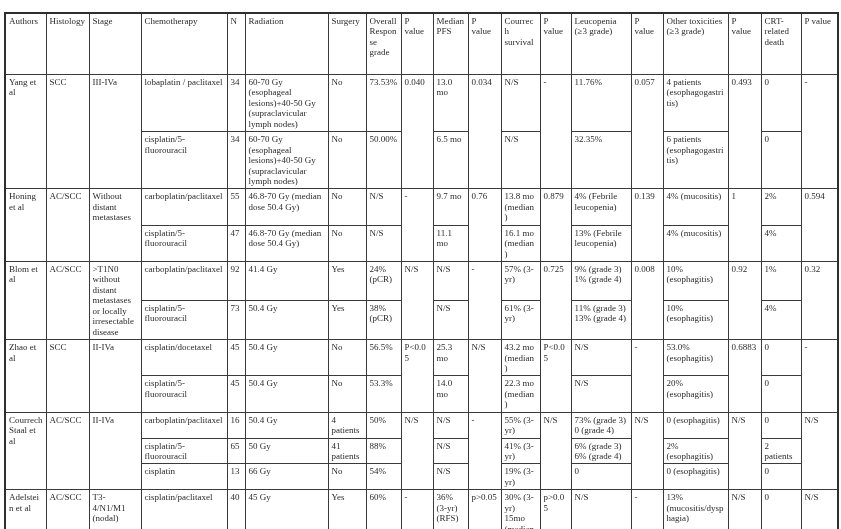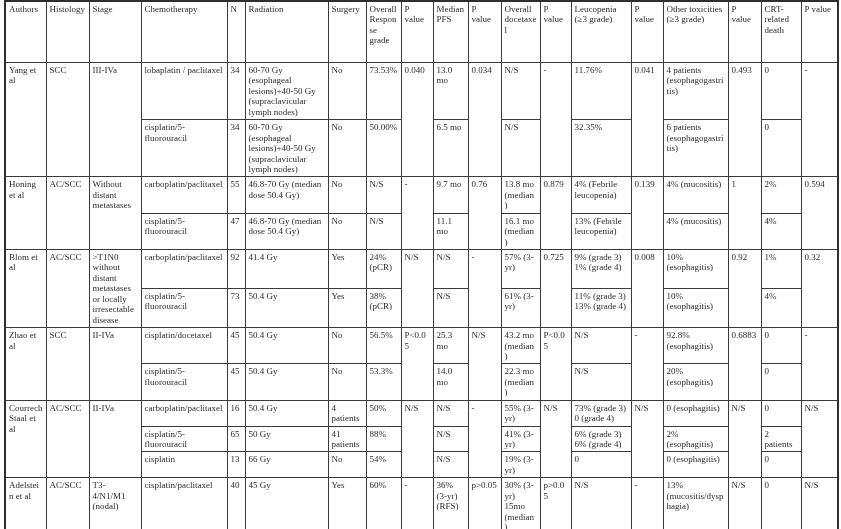--- a/index.html
+++ b/index.html
@@ -1,18 +1,18 @@
 <!DOCTYPE html>
 <html><head>
 <meta charset="utf-8">
 <style>
   html,body{margin:0;padding:0;background:#ffffff;}
   .page{
     width:841px;height:529px;box-sizing:border-box;
-    padding:0 4px;background:#ffffff;overflow:hidden;
+    padding:12px 4px;background:#ffffff;overflow:hidden;
   }
   table.studies{
     border-collapse:collapse;table-layout:fixed;width:833px;
     font-family:"Liberation Serif", serif;
     font-size:9px;line-height:1.16;color:#2b2b2b;
     border:2px solid #2f2f2f;
   }
   table.studies th, table.studies td{
     border:1px solid #3a3a3a;
     vertical-align:top;text-align:left;
@@ -55,21 +55,21 @@
           <th>Histology</th>
           <th>Stage</th>
           <th>Chemotherapy</th>
           <th>N</th>
           <th>Radiation</th>
           <th>Surgery</th>
           <th>Overall Response grade</th>
           <th>P value</th>
           <th>Median PFS</th>
           <th>P value</th>
-          <th>Overall docetaxel</th>
+          <th>Courrech survival</th>
           <th>P value</th>
           <th>Leucopenia (≥3 grade)</th>
           <th>P value</th>
           <th>Other toxicities (≥3 grade)</th>
           <th>P value</th>
           <th>CRT-related death</th>
           <th>P value</th>
         </tr>
     </thead>
     <tbody>
@@ -81,21 +81,21 @@
           <td>34</td>
           <td>60-70 Gy (esophageal lesions)+40-50 Gy (supraclavicular lymph nodes)</td>
           <td>No</td>
           <td>73.53%</td>
           <td rowspan="2">0.040</td>
           <td>13.0 mo</td>
           <td rowspan="2">0.034</td>
           <td>N/S</td>
           <td rowspan="2">-</td>
           <td>11.76%</td>
-          <td rowspan="2">0.041</td>
+          <td rowspan="2">0.057</td>
           <td>4 patients (esophagogastritis)</td>
           <td rowspan="2">0.493</td>
           <td>0</td>
           <td rowspan="2">-</td>
         </tr>
         <tr>
           <td>cisplatin/5-fluorouracil</td>
           <td>34</td>
           <td>60-70 Gy (esophageal lesions)+40-50 Gy (supraclavicular lymph nodes)</td>
           <td>No</td>
@@ -181,21 +181,21 @@
           <td>50.4 Gy</td>
           <td>No</td>
           <td>56.5%</td>
           <td rowspan="2">P&lt;0.05</td>
           <td>25.3 mo</td>
           <td rowspan="2">N/S</td>
           <td>43.2 mo (median)</td>
           <td rowspan="2">P&lt;0.05</td>
           <td>N/S</td>
           <td rowspan="2">-</td>
-          <td>92.8% (esophagitis)</td>
+          <td>53.0% (esophagitis)</td>
           <td rowspan="2">0.6883</td>
           <td>0</td>
           <td rowspan="2">-</td>
         </tr>
         <tr>
           <td>cisplatin/5-fluorouracil</td>
           <td>45</td>
           <td>50.4 Gy</td>
           <td>No</td>
           <td>53.3%</td>

